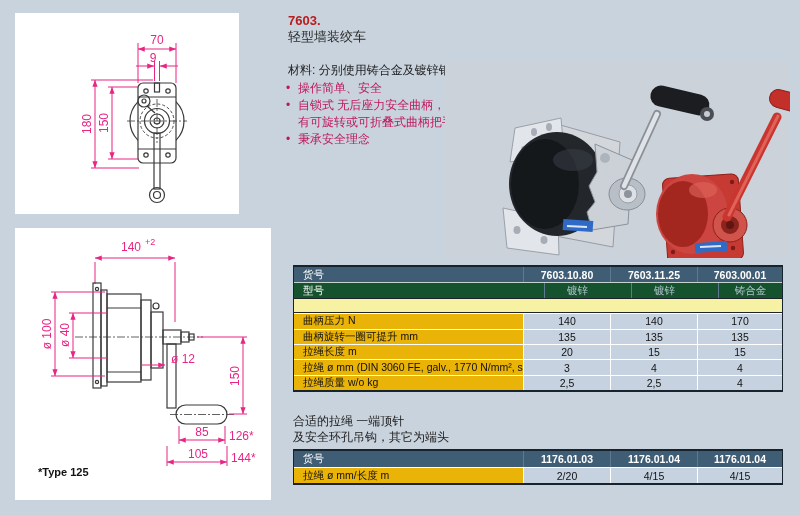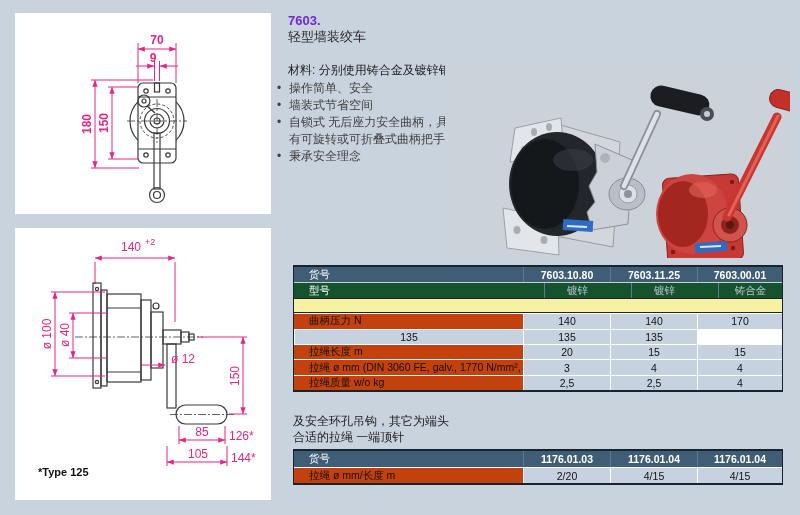--- a/index.html
+++ b/index.html
@@ -9,27 +9,27 @@
     width:800px; height:515px;
     background:#c9d3de;
     font-family:"Liberation Sans", sans-serif;
     overflow:hidden;
     color:#1c1c1c;
   }
   .panel {
     position:absolute;
     background:#ffffff;
   }
-  #panel-front { left:15px; top:13px; width:256px; height:201px;font-weight:bold; }
+  #panel-front { left:15px; top:13px; width:224px; height:201px; }
   #panel-side  { left:15px; top:228px; width:256px; height:272px; }
 
-  #code-title   { position:absolute; left:288px; top:13px;  font-size:13px; font-weight:bold; color:#6d28d9; }
+  #code-title   { position:absolute; left:288px; top:13px;  font-size:13px; font-weight:bold; color:#b91c1c; }
   #prod-title   { position:absolute; left:288px; top:28px;  font-size:13px; color:#2a2a2a; }
   #material-line{ position:absolute; left:288px; top:62px;  font-size:12px; color:#222; width:185px; line-height:16px; }
-  #bullet-list  { position:absolute; left:276px; top:80px;  width:182px; font-size:12px; color:#404040; list-style:none; }
+  #bullet-list  { position:absolute; left:285px; top:80px;  width:182px; font-size:12px; color:#be185d; list-style:none; }
   #bullet-list li { position:relative; padding-left:13px; line-height:16.5px; margin-bottom:0.5px; }
   #bullet-list li::before { content:"•"; position:absolute; left:1px; top:0; }
 
   #photo-area {
     position:absolute; left:445px; top:62px; width:345px; height:196px;
     background:#ccd2da;
   }
 
   
   .spec-table {
@@ -38,30 +38,30 @@
     border-top:2px solid #17242e;
     border-bottom:2px solid #17242e;
     background:#fff;
   }
   #table1 { left:293px; top:265px; }
   #table2 { left:293px; top:449px; }
   .trow { display:grid; grid-template-columns:229px 87px 87px 1fr; height:15.4px; }
   #table2 .trow { height:16px; }
   .trow + .trow { border-top:1px solid rgba(255,255,255,0.75); }
   .tc { display:flex; align-items:center; font-size:10.5px; overflow:hidden; white-space:nowrap; }
-  .tc.label { padding-left:15px; justify-content:flex-start; }
+  .tc.label { padding-left:9px; justify-content:flex-start; }
   .tc.val { justify-content:center; }
   .thead  { background:#3f5d74; color:#ffffff; }
   .thead .tc.val { font-weight:bold; border-left:1px solid #5f7a8e; }
   .thead2 { background:#14532d; color:#ffffff; }
   .thead2 .tc.val { color:#b7c4d1; border-left:1px solid #5f7a8e;margin-left:21px; }
   .hlrow { background:#f7f2a3; color:#111; border-top:1px solid #20242a !important; border-bottom:1px solid #20242a; }
   .hlrow .tc.val { border-left:1px solid rgba(60,60,30,0.45);margin-top:36px; }
   .datarow { color:#111; }
-  .datarow .tc.label { background:#c2410c; }
+  .datarow .tc.label { background:#eab308; }
   .datarow .tc.val { background:#c6d2e0; border-left:1px solid #ffffff; }
 
   #rope-note { position:absolute; left:293px; top:414px; font-size:12px; line-height:15.5px; color:#1c1c1c; }
 
   svg text { font-family:"Liberation Sans", sans-serif; }
   .dimtxt { fill:#e72582; font-size:12px; }
   .dimtxt-sm { fill:#e72582; font-size:9px; }
   .notetxt { fill:#111; font-size:11px; font-weight:bold; }
 </style>
 </head>
@@ -210,21 +210,20 @@
 
     <text class="notetxt" x="23" y="248">*Type 125</text>
   </svg>
 </div>
 
 <div id="code-title">7603.</div>
 <div id="prod-title">轻型墙装绞车</div>
 <div id="material-line">材料: 分别使用铸合金及镀锌钢</div>
 <ul id="bullet-list">
   <li>操作简单、安全</li>
-  <li>墙装式节省空间</li>
   <li>自锁式 无后座力安全曲柄，具有可旋转或可折叠式曲柄把手</li>
   <li>秉承安全理念</li>
 </ul>
 
 <div id="photo-area">
   <svg width="345" height="196" viewBox="0 0 345 196">
 
     <g>
       <polygon points="105,60 175,80 168,185 100,172" fill="#d3d7dc" stroke="#969ca6" stroke-width="1"></polygon>
       <polygon points="65,100 70,66 116,56 119,90" fill="#e2e5e9" stroke="#9aa1ab" stroke-width="1"></polygon>
@@ -291,20 +290,21 @@
     <div class="tc val">125</div>
     <div class="tc val">125</div>
   </div>
   <div class="trow datarow">
     <div class="tc label">曲柄压力  N</div>
     <div class="tc val">140</div>
     <div class="tc val">140</div>
     <div class="tc val">170</div>
   </div>
   <div class="trow datarow">
+    <div class="tc label">曲柄旋转一圈可提升 mm</div>
     <div class="tc val">135</div>
     <div class="tc val">135</div>
     <div class="tc val">135</div>
   </div>
   <div class="trow datarow">
     <div class="tc label">拉绳长度 m</div>
     <div class="tc val">20</div>
     <div class="tc val">15</div>
     <div class="tc val">15</div>
   </div>
@@ -316,22 +316,22 @@
   </div>
   <div class="trow datarow">
     <div class="tc label">拉绳质量 w/o  kg</div>
     <div class="tc val">2,5</div>
     <div class="tc val">2,5</div>
     <div class="tc val">4</div>
   </div>
 </div>
 
 <div id="rope-note">
+  <div>合适的拉绳 一端顶针</div>
   <div>及安全环孔吊钩，其它为端头</div>
-  <div>合适的拉绳 一端顶针</div>
 </div>
 
 <div class="spec-table" id="table2">
   <div class="trow thead">
     <div class="tc label">货号</div>
     <div class="tc val">1176.01.03</div>
     <div class="tc val">1176.01.04</div>
     <div class="tc val">1176.01.04</div>
   </div>
   <div class="trow datarow">

